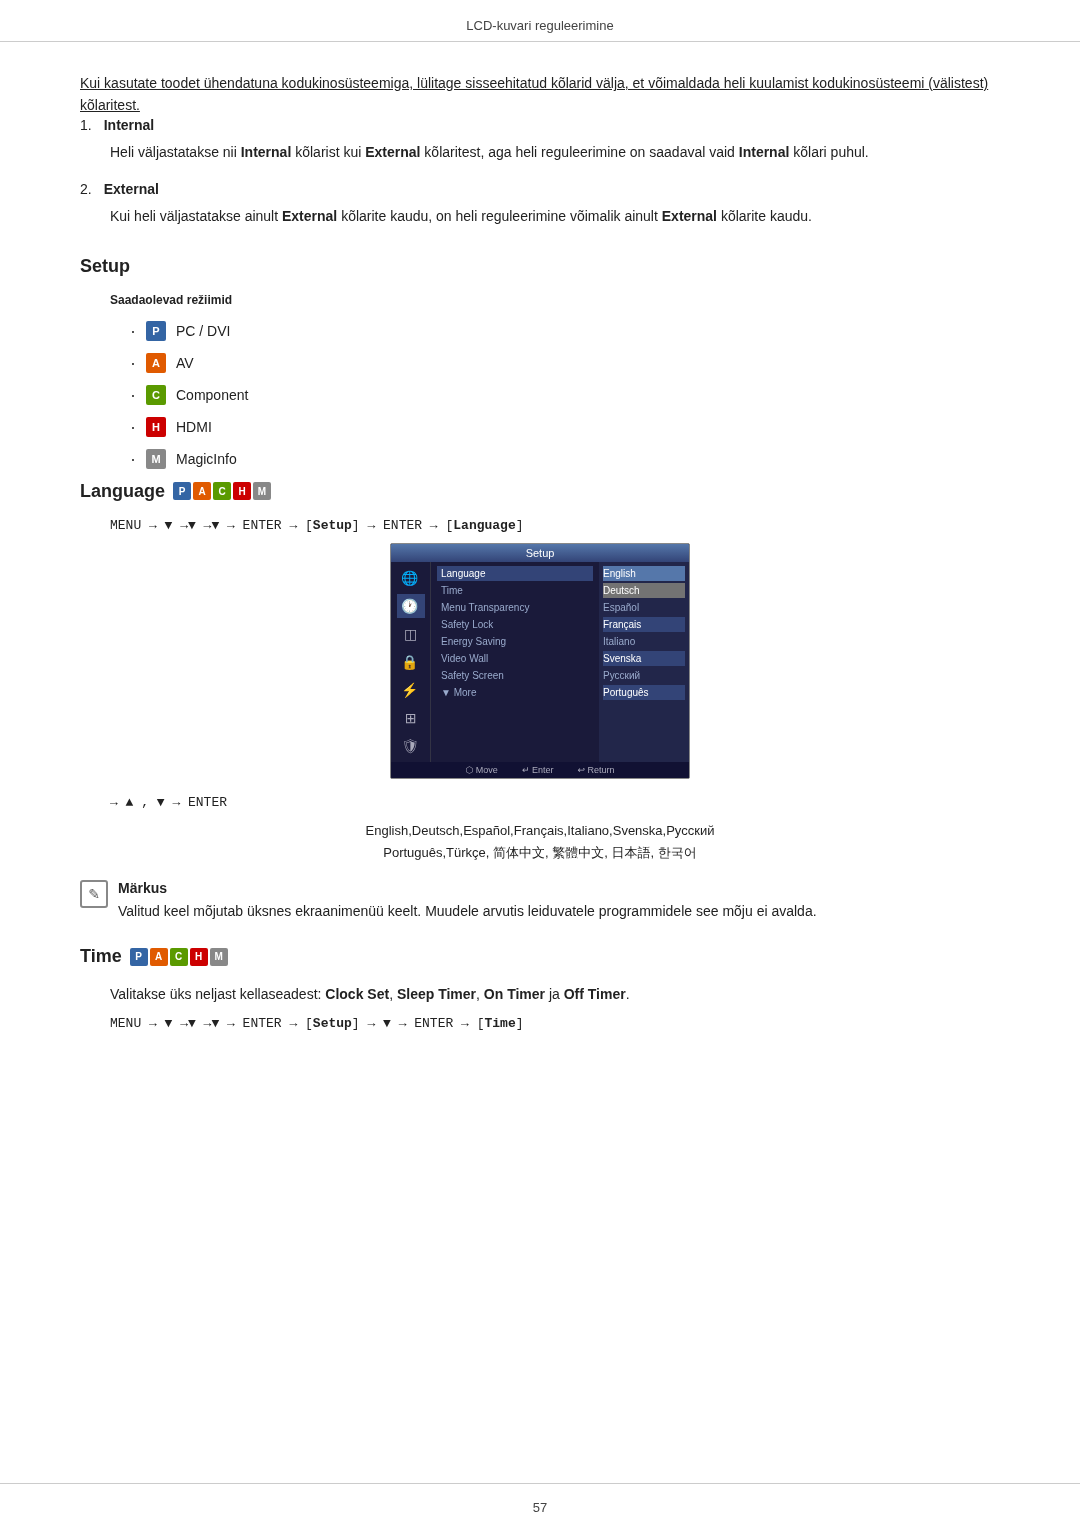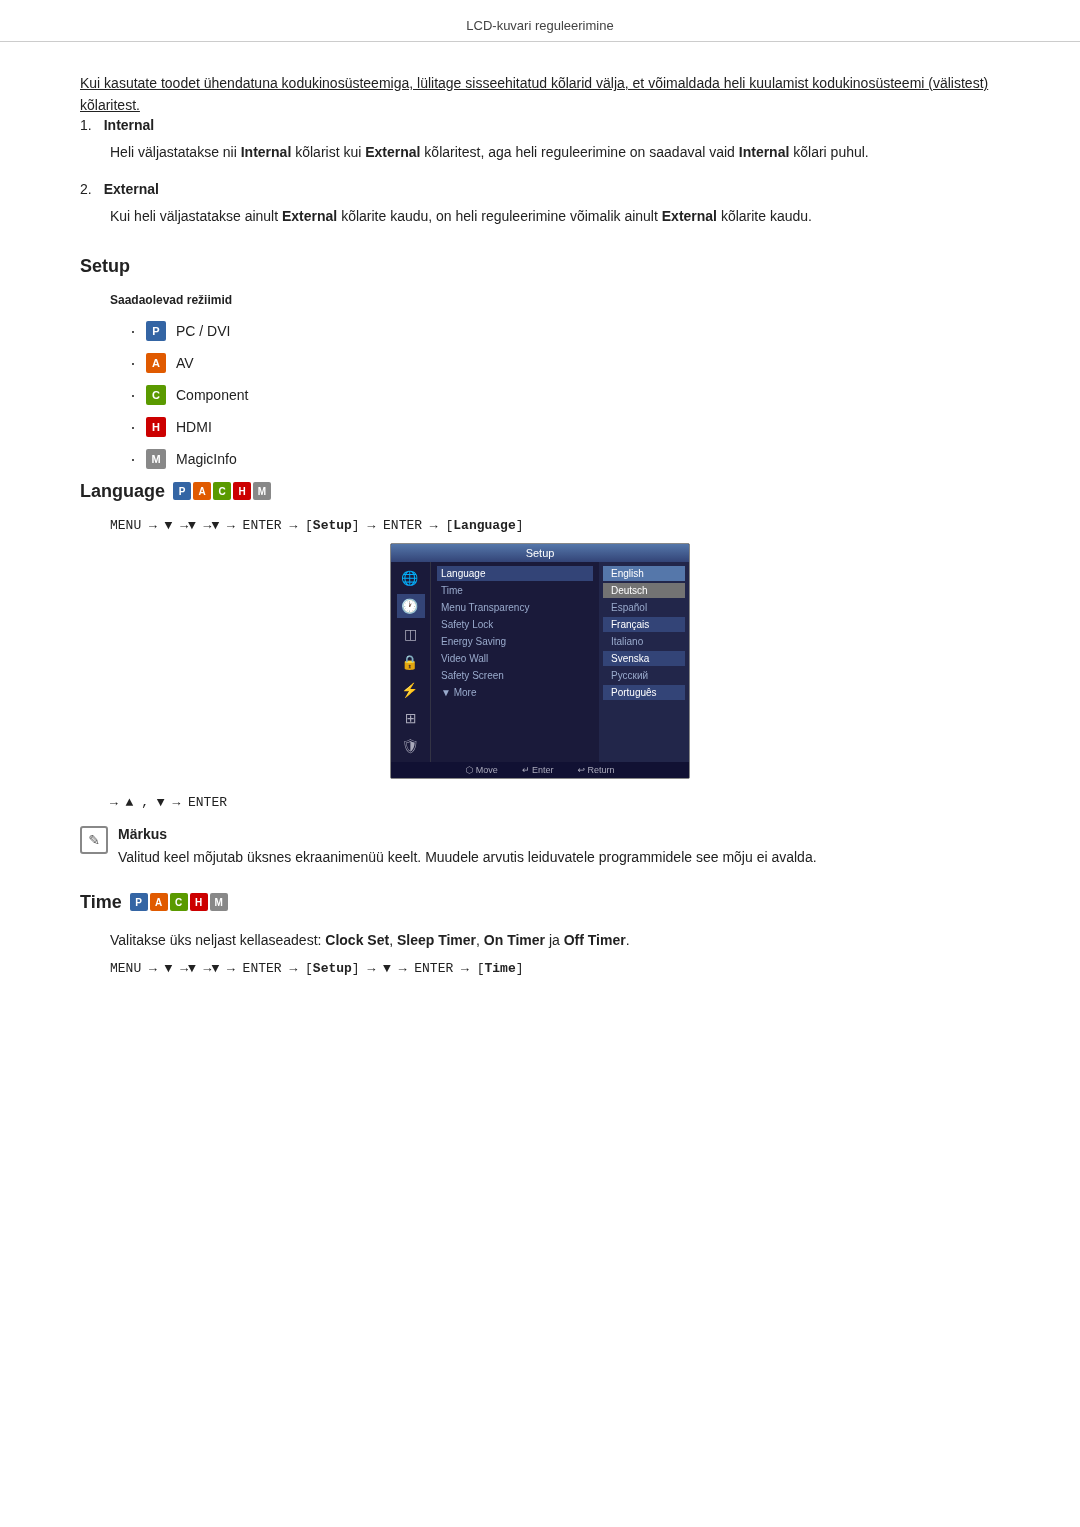--- a/index.html
+++ b/index.html
@@ -224,21 +224,21 @@
       background: #22264a;
       padding: 4px 4px;
       display: flex;
       flex-direction: column;
       gap: 2px;
     }
 
     .menu-option-item {
       font-size: 10px;
       color: #99aacc;
-      padding: 2px 8px;
+      padding: 2px 0;
     }
 
     .menu-option-item.active-top {
       background: #5577aa;
       color: #fff;
     }
 
     .menu-option-item.active-selected {
       background: #737373;
       color: #fff;
@@ -441,20 +441,24 @@
       <div class="menu-bottom-bar">
         <span>⬡ Move</span>
         <span>↵ Enter</span>
         <span>↩ Return</span>
       </div>
     </div>
 
     <div class="nav-hint">→ ▲ , ▼ → ENTER</div>
 
 
+    <div class="lang-list">
+      <div>English,Deutsch,Español,Français,Italiano,Svenska,Русский</div>
+      <div>Português,Türkçe, 简体中文,  繁體中文, 日本語, 한국어</div>
+    </div>
 
     <div class="note-box">
       <div class="note-icon">✎</div>
       <div>
         <div class="note-label">Märkus</div>
         <p class="note-content">Valitud keel mõjutab üksnes ekraanimenüü keelt. Muudele arvutis leiduvatele programmidele see mõju ei avalda.</p>
       </div>
     </div>
 
     <div class="section-header-line" style="margin-top:24px;">
@@ -471,14 +475,17 @@
     <p class="hint-text">
       Valitakse üks neljast kellaseadest: <strong>Clock Set</strong>, <strong>Sleep Timer</strong>, <strong>On Timer</strong> ja <strong>Off Timer</strong>.
     </p>
 
     <div class="menu-path">
       MENU → ▼ →▼ →▼ → ENTER → [<strong>Setup</strong>] → ▼ → ENTER → [<strong>Time</strong>]
     </div>
 
   </div>
 
+  <div class="page-footer">
+    <span>57</span>
+  </div>
 
 </div>
 
 </body></html>

